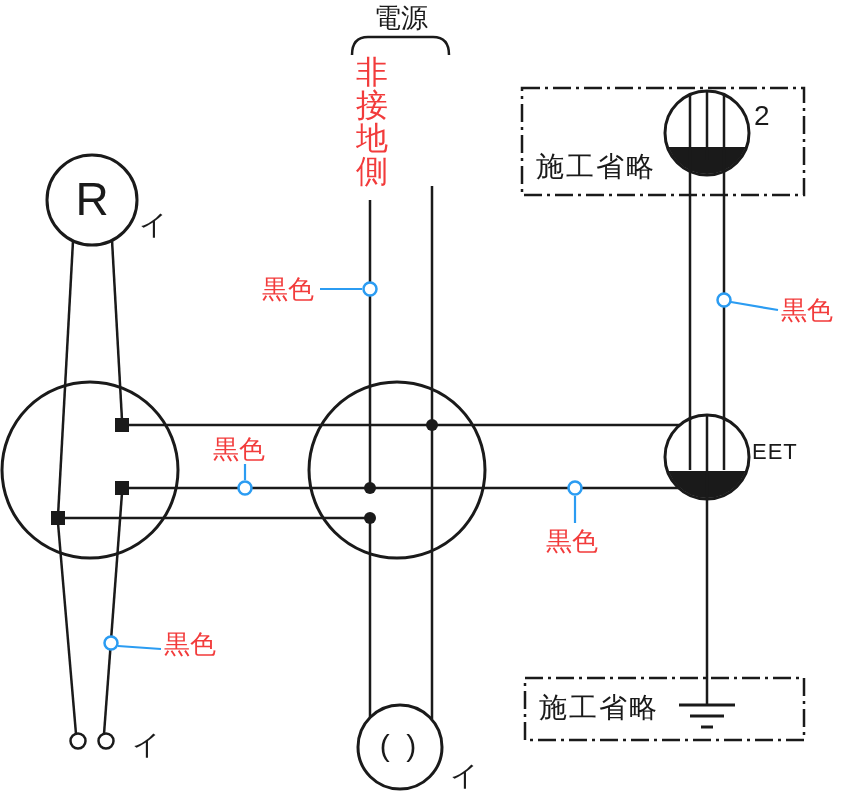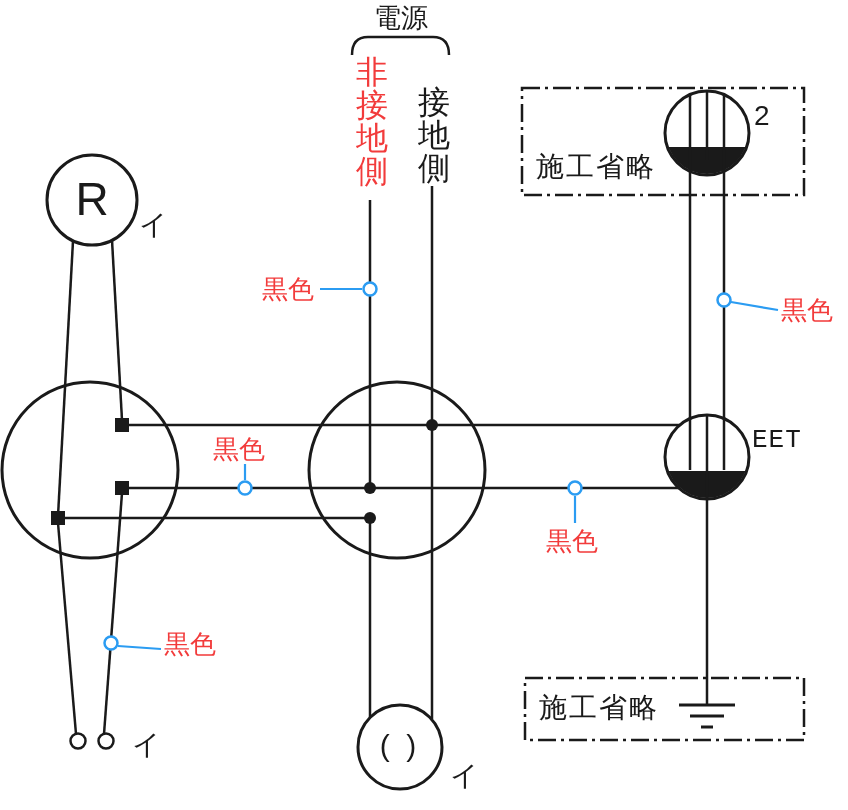--- a/index.html
+++ b/index.html
@@ -110,29 +110,28 @@
       <circle class="mk" cx="245" cy="488" r="6.5"></circle>
       <circle class="mk" cx="575" cy="488" r="6.5"></circle>
       <circle class="mk" cx="111" cy="643" r="6.5"></circle>
     </g>
   </svg>
 
   <div class="lbl ctr" style="left:364px;top:4px;width:74px;font-size:27px;">電源</div>
 
   <div class="lbl red vtext" style="left:356px;top:56px;">非接地側</div>
 
-  <div class="lbl vtext" style="left:418px;top:86px;">接地側</div>
 
   <div class="lbl ctr" style="left:70px;top:174px;width:44px;font-size:46px;">R</div>
 
   <div class="lbl" style="left:139px;top:210px;">イ</div>
 
   <div class="lbl" style="left:754px;top:101px;font-size:28px;">2</div>
 
-  <div class="lbl" style="left:752px;top:426px;font-size:26px;letter-spacing:1px;font-family:Liberation Mono, monospace;">EET</div>
+  <div class="lbl" style="left:752px;top:440px;font-size:22px;letter-spacing:1px;">EET</div>
 
   <div class="lbl" style="left:536px;top:152px;letter-spacing:2px;">施工省略</div>
 
   <div class="lbl" style="left:539px;top:693px;letter-spacing:2px;">施工省略</div>
 
   <div class="lbl red" style="left:262px;top:275px;font-size:26px;">黒色</div>
 
   <div class="lbl red" style="left:781px;top:296px;font-size:26px;">黒色</div>
 
   <div class="lbl red" style="left:213px;top:435px;font-size:26px;">黒色</div>

